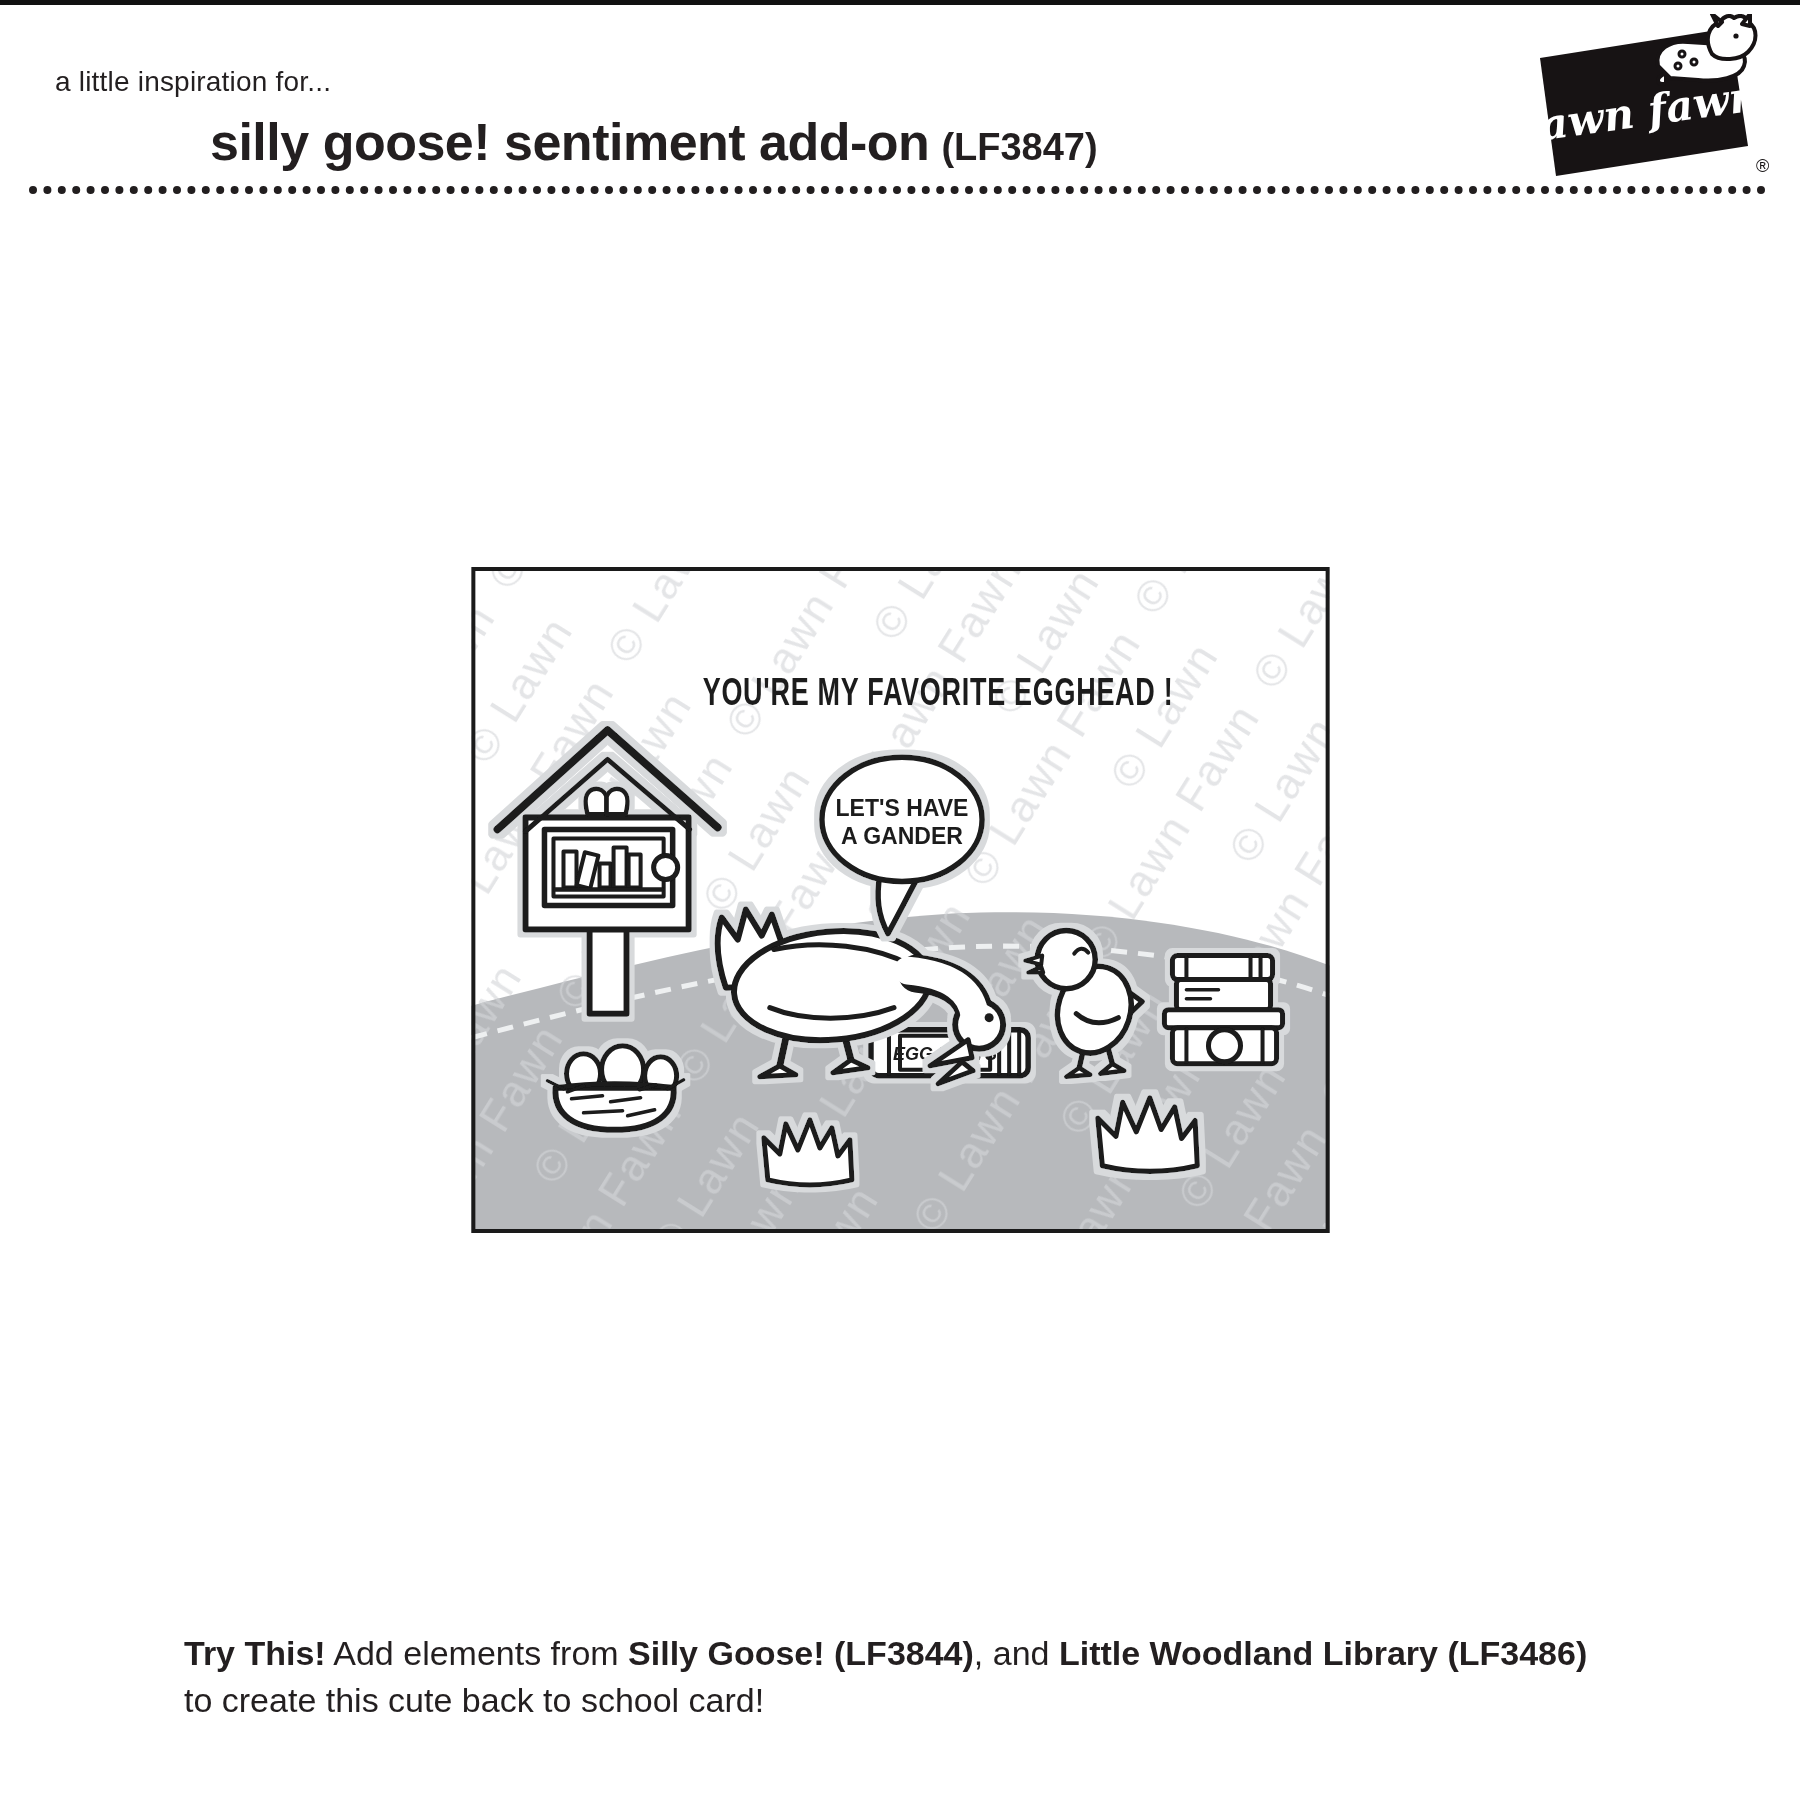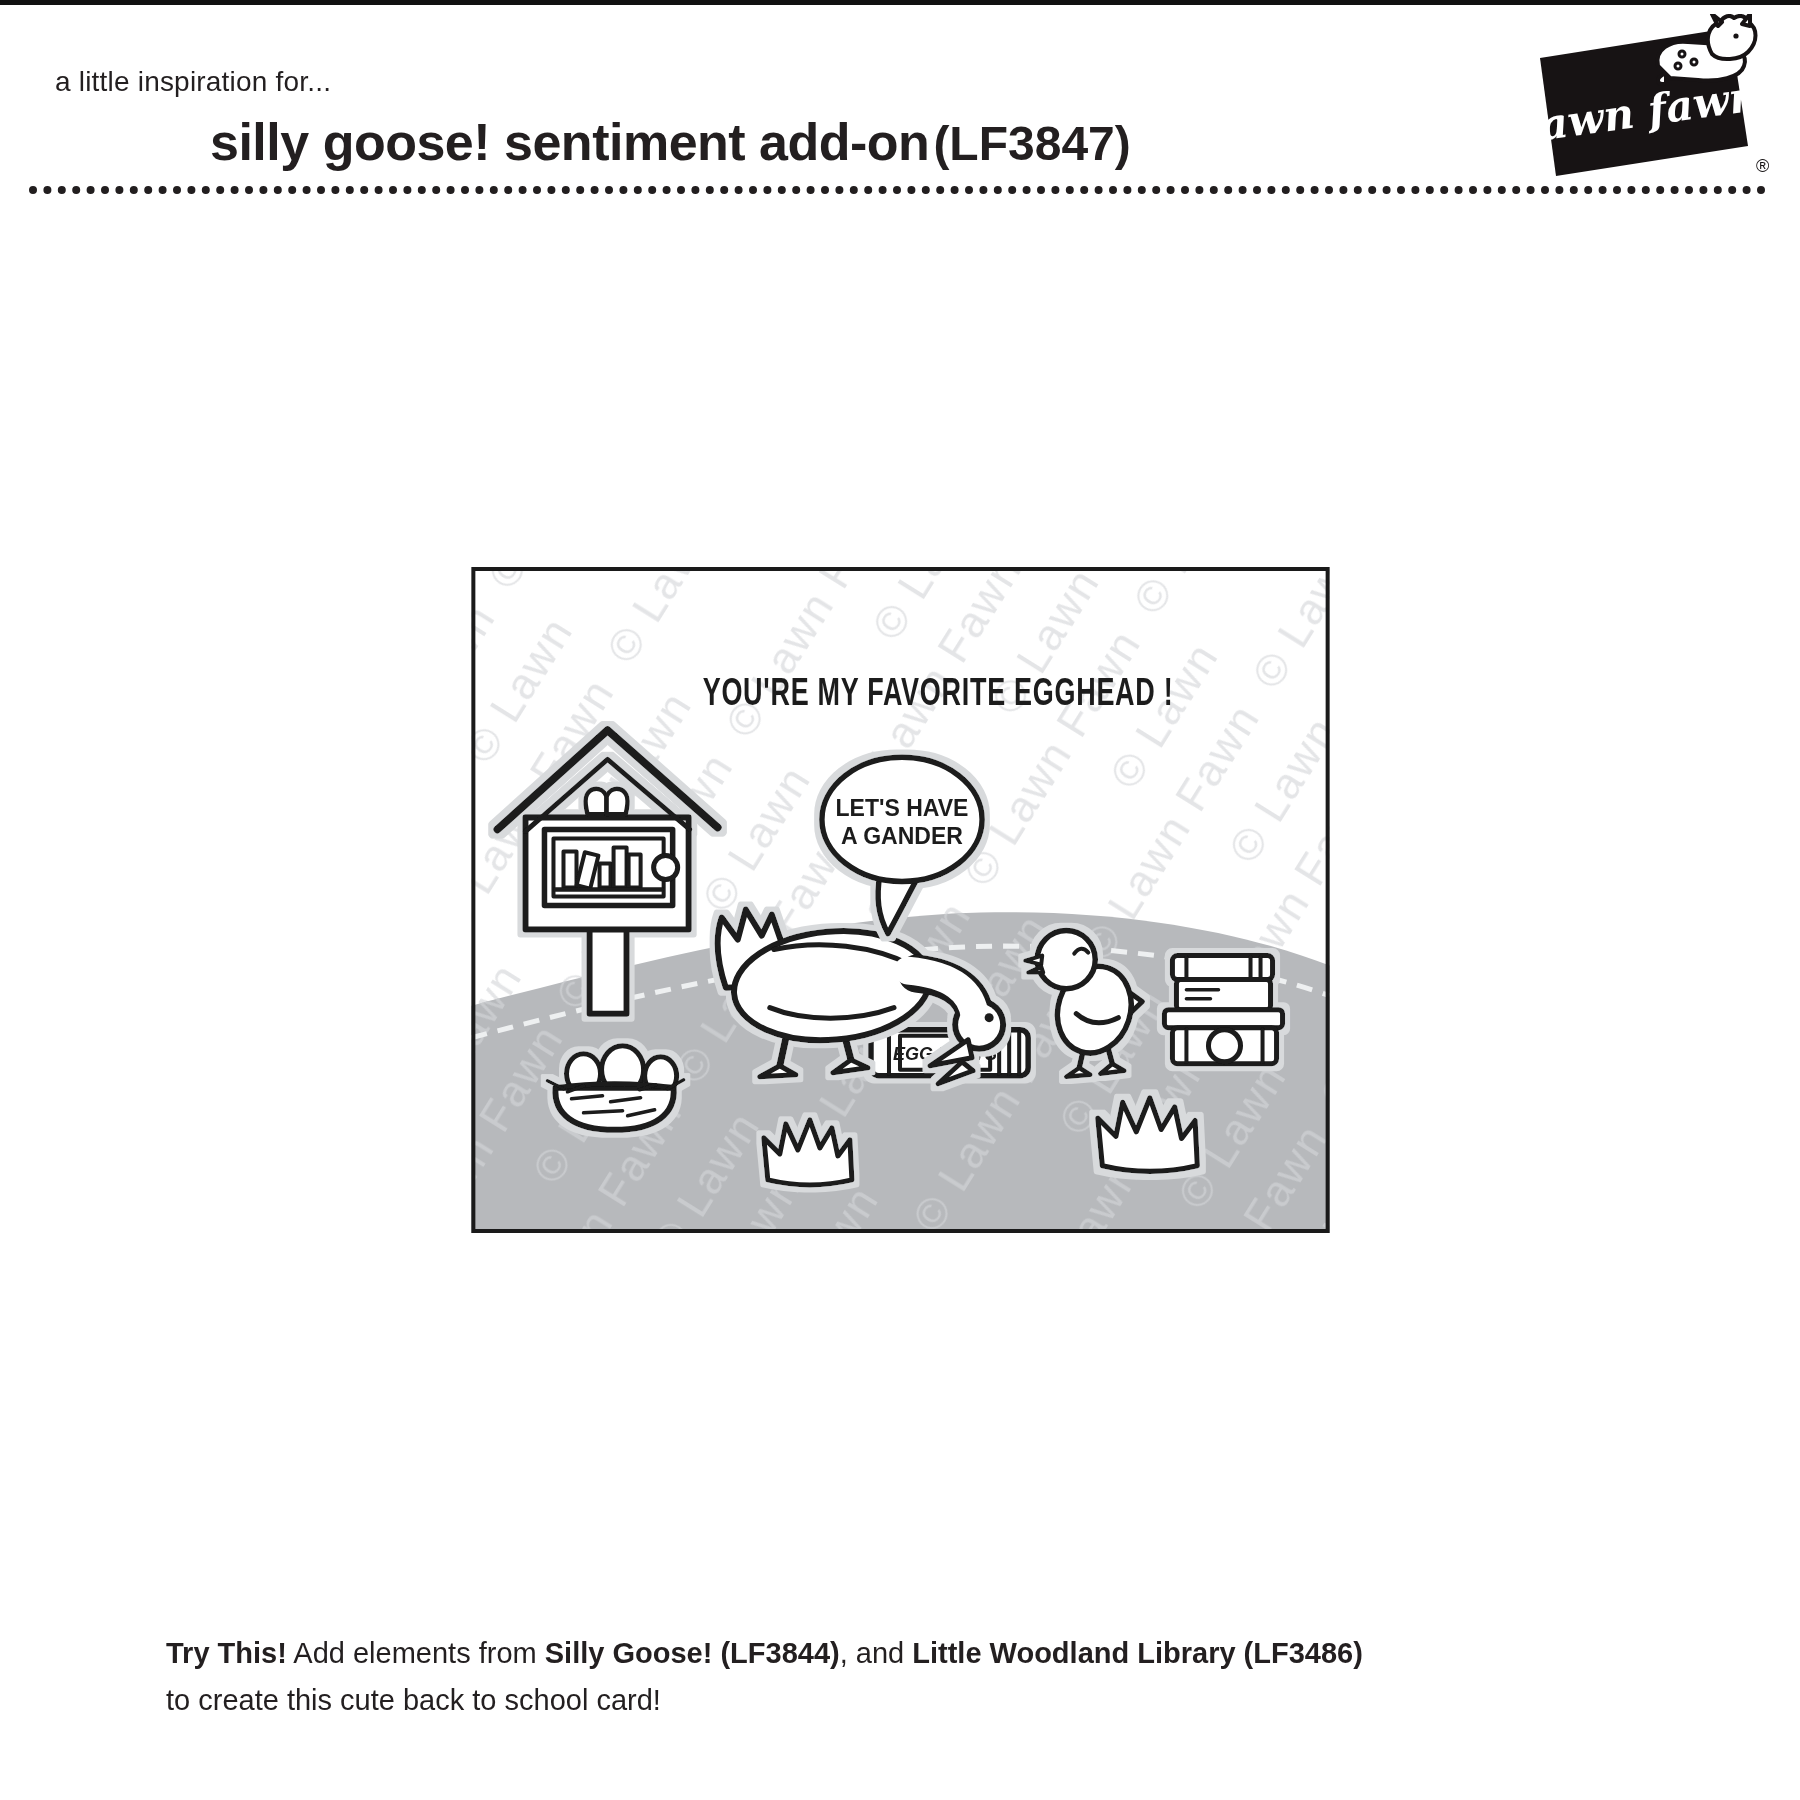--- a/index.html
+++ b/index.html
@@ -4,25 +4,25 @@
 <style>
   html,body{margin:0;padding:0;}
   body{
     width:1800px;height:1800px;position:relative;background:#ffffff;
     font-family:"Liberation Sans",sans-serif;color:#231f20;overflow:hidden;
   }
   .top-edge{position:absolute;left:0;top:0;width:1800px;height:5px;background:#111;}
   .intro{position:absolute;left:55px;top:66px;font-size:28px;font-weight:400;letter-spacing:.2px;}
   .title-row{position:absolute;left:210px;top:112px;white-space:nowrap;}
   .title-main{font-size:52px;font-weight:700;letter-spacing:-.5px;}
-  .title-code{font-size:48px;font-weight:600;margin-left:4px;}
+  .title-code{font-size:38px;font-weight:600;margin-left:12px;}
   .dots-wrap{position:absolute;left:28px;top:182px;width:1744px;height:16px;}
   .logo-wrap{position:absolute;left:1532px;top:14px;width:250px;height:176px;}
   .card-wrap{position:absolute;left:471px;top:567px;width:954px;height:666px;}
-  .footer{position:absolute;left:166px;top:1630px;font-size:29px;line-height:47px;color:#231f20;}
+  .footer{position:absolute;left:184px;top:1630px;font-size:34px;line-height:47px;color:#231f20;}
   .footer b{font-weight:700;}
   svg{display:block;}
 </style>
 </head>
 <body>
 
 <div class="top-edge"></div>
 
 <div class="intro">a little inspiration for...</div>
 

